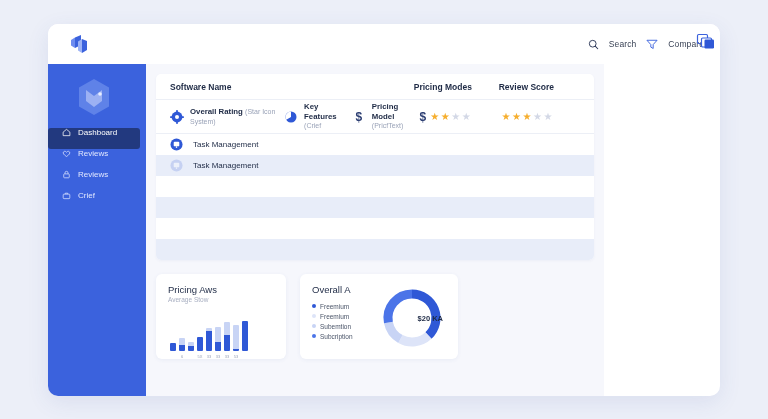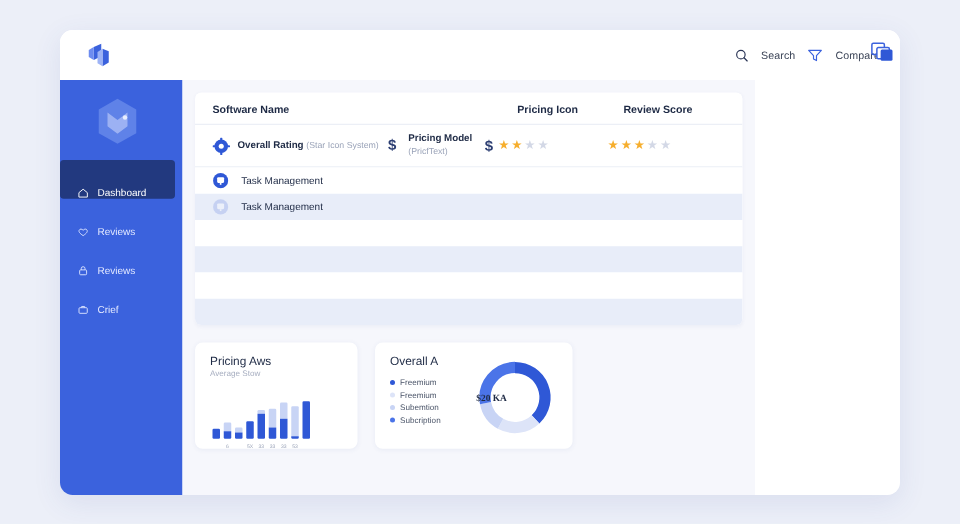--- a/index.html
+++ b/index.html
@@ -59,22 +59,22 @@
     width: 98px; height: 332px;
     background: #3b62dd;
   }
   .side-logo {
     margin: 12px 0 10px 26px;
     width: 40px; height: 42px;
     display: flex; align-items: center; justify-content: center;
   }
   .nav { margin-top: 4px; }
   .nav-item {
-    display: flex; align-items: flex-end; gap: 7px;
-    height: 31px;
+    display: flex; align-items: flex-start; gap: 7px;
+    height: 21px;
     padding-left: 14px;
     margin: 0 0 0 0;
     color: #e2e8ff;
     font-size: 8px;
     white-space: nowrap;
   }
   .nav-item + .nav-item { margin-top: 0px; }
   .nav-item.active {
     background: #22397f;
     border-radius: 3px;
@@ -185,21 +185,21 @@
   }
   .dot { width: 4px; height: 4px; border-radius: 50%; flex: 0 0 4px; }
   .donut-right {
     flex: 1; display: flex; align-items: center; justify-content: center;
     height: 68px;
   }
   .donut-center {
     position: absolute;
     font-size: 7.5px; font-weight: bold; color: #1e2a45;
   }
-  .donut-holder { position: relative; display:flex; align-items:center; justify-content:flex-start;font-family:Liberation Serif, serif; }
+  .donut-holder { position: relative; display:flex; align-items:center; justify-content:flex-end; }
 </style>
 </head>
 <body>
 
 <div id="app">
   <div class="window">
 
     <div class="topbar">
       <div class="brand-logo">
         <svg width="24" height="24" viewBox="0 0 24 24">
@@ -287,21 +287,21 @@
 
       </div>
     </div>
 
     <div class="main">
 
       <div class="table-card">
 
         <div class="thead">
           <div class="th th-software">Software Name</div>
-          <div class="th th-pricing">Pricing Icon</div>
+          <div class="th th-pricing">Pricing Modes</div>
           <div class="th th-review">Review Score</div>
         </div>
 
         <div class="subhead">
 
           <div class="sh-cell sh-c1">
             <span class="sh-ico">
               <svg width="14" height="14" viewBox="0 0 16 16">
                 <circle cx="8" cy="8" r="6.2" fill="#2f58d6"></circle>
                 <circle cx="8" cy="8" r="2.3" fill="#ffffff"></circle>
@@ -312,20 +312,32 @@
                   <rect x="12.6" y="7" width="3.4" height="2" rx="0.8"></rect>
                 </g>
               </svg>
             </span>
             <span class="sh-title">
               <span>Overall Rating</span>
               <span class="sh-sub">(Star Icon System)</span>
             </span>
           </div>
 
+          <div class="sh-cell sh-c3">
+            <span class="sh-ico">
+              <svg width="14" height="14" viewBox="0 0 16 16">
+                <circle cx="8" cy="8" r="6.3" fill="#2f58d6"></circle>
+                <path d="M8 8 L8 1.7 A6.3 6.3 0 0 0 2.6 11.2 Z" fill="#ffffff"></path>
+              </svg>
+            </span>
+            <span class="sh-title">
+              <span>Key Features</span><br>
+              <span class="sh-sub">(Crief</span>
+            </span>
+          </div>
 
           <div class="sh-cell sh-c3">
             <span class="sh-ico dollar">$</span>
             <span class="sh-title">
               <span>Pricing Model</span><br>
               <span class="sh-sub">(PricfText)</span>
             </span>
           </div>
 
           <div class="sh-c4">

